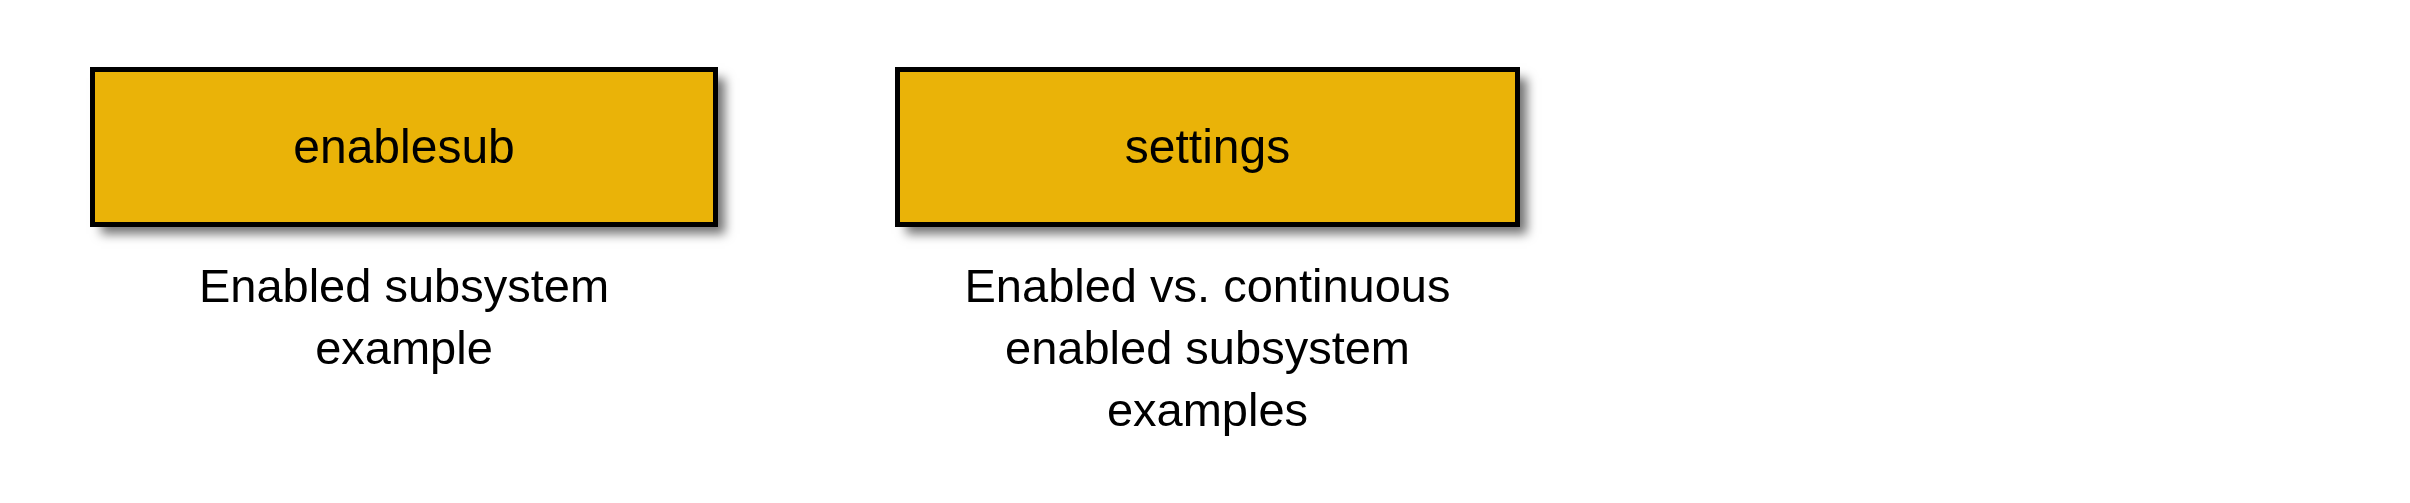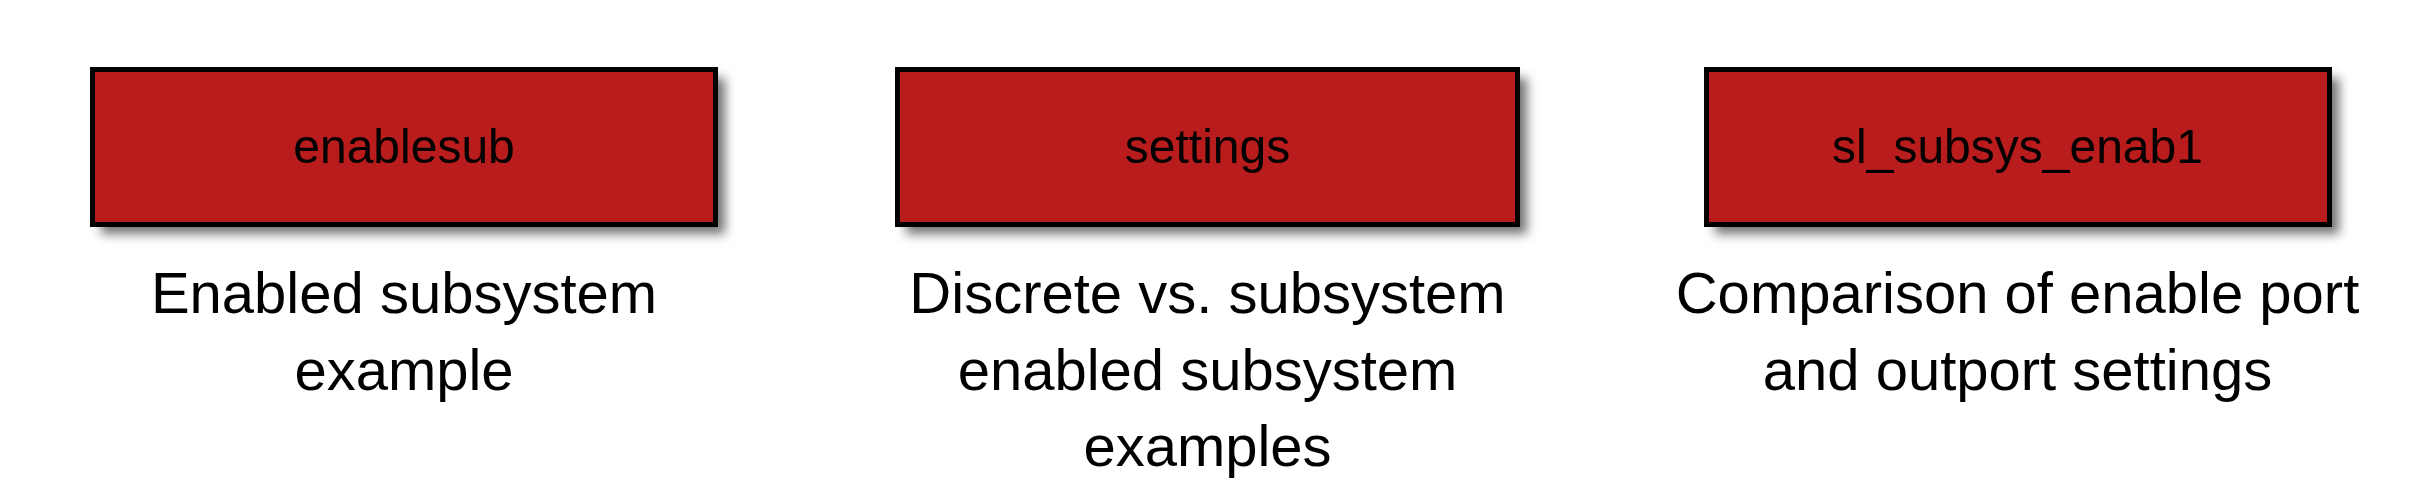--- a/index.html
+++ b/index.html
@@ -42,21 +42,21 @@
     box-sizing: border-box;
   }
 
   
   .cell-1 { width: 800px; padding-left: 8px; padding-right: 0; }
   .cell-2 { width: 815px; padding-left: 0px; }
   .cell-3 { width: 795px; padding-left: 0px; }
 
   .model-block {
     position: relative;
-    background: #b91c1c;
+    background: #eab308;
     border: 5px solid #000000;
     box-sizing: border-box;
     display: flex;
     align-items: center;
     justify-content: center;
     box-shadow: 9px 9px 10px -2px rgba(0, 0, 0, 0.55);
     margin-top: 67px;
   }
 
   .cell-1 .model-block { width: 628px; height: 160px; margin-left: 0px; }
@@ -70,21 +70,21 @@
     color: #000000;
     line-height: 1;
     letter-spacing: 0px;
     white-space: nowrap;
     user-select: none;
   }
 
   .block-caption {
     margin-top: 28px;
     font-family: "Liberation Sans", sans-serif;
-    font-size: 58px;
+    font-size: 47px;
     font-weight: 400;
     color: #000000;
     line-height: 1.32;
     text-align: center;
     white-space: pre-line;
   }
 
   .cell-1 .block-caption { width: 640px; margin-left: 0px; }
   .cell-2 .block-caption { width: 660px; margin-left: 0px; }
   .cell-3 .block-caption { width: 700px; margin-left: 10px; }
@@ -101,27 +101,20 @@
         <span class="block-label">enablesub</span>
       </div>
       <div class="block-caption">Enabled subsystem
 example</div>
     </div>
 
     <div class="model-cell cell-2">
       <div class="model-block">
         <span class="block-label">settings</span>
       </div>
-      <div class="block-caption">Discrete vs. subsystem
+      <div class="block-caption">Enabled vs. continuous
 enabled subsystem
 examples</div>
     </div>
 
-    <div class="model-cell cell-3">
-      <div class="model-block">
-        <span class="block-label">sl_subsys_enab1</span>
-      </div>
-      <div class="block-caption">Comparison of enable port
-and outport settings</div>
-    </div>
 
   </div>
 </div>
 
 </body></html>

